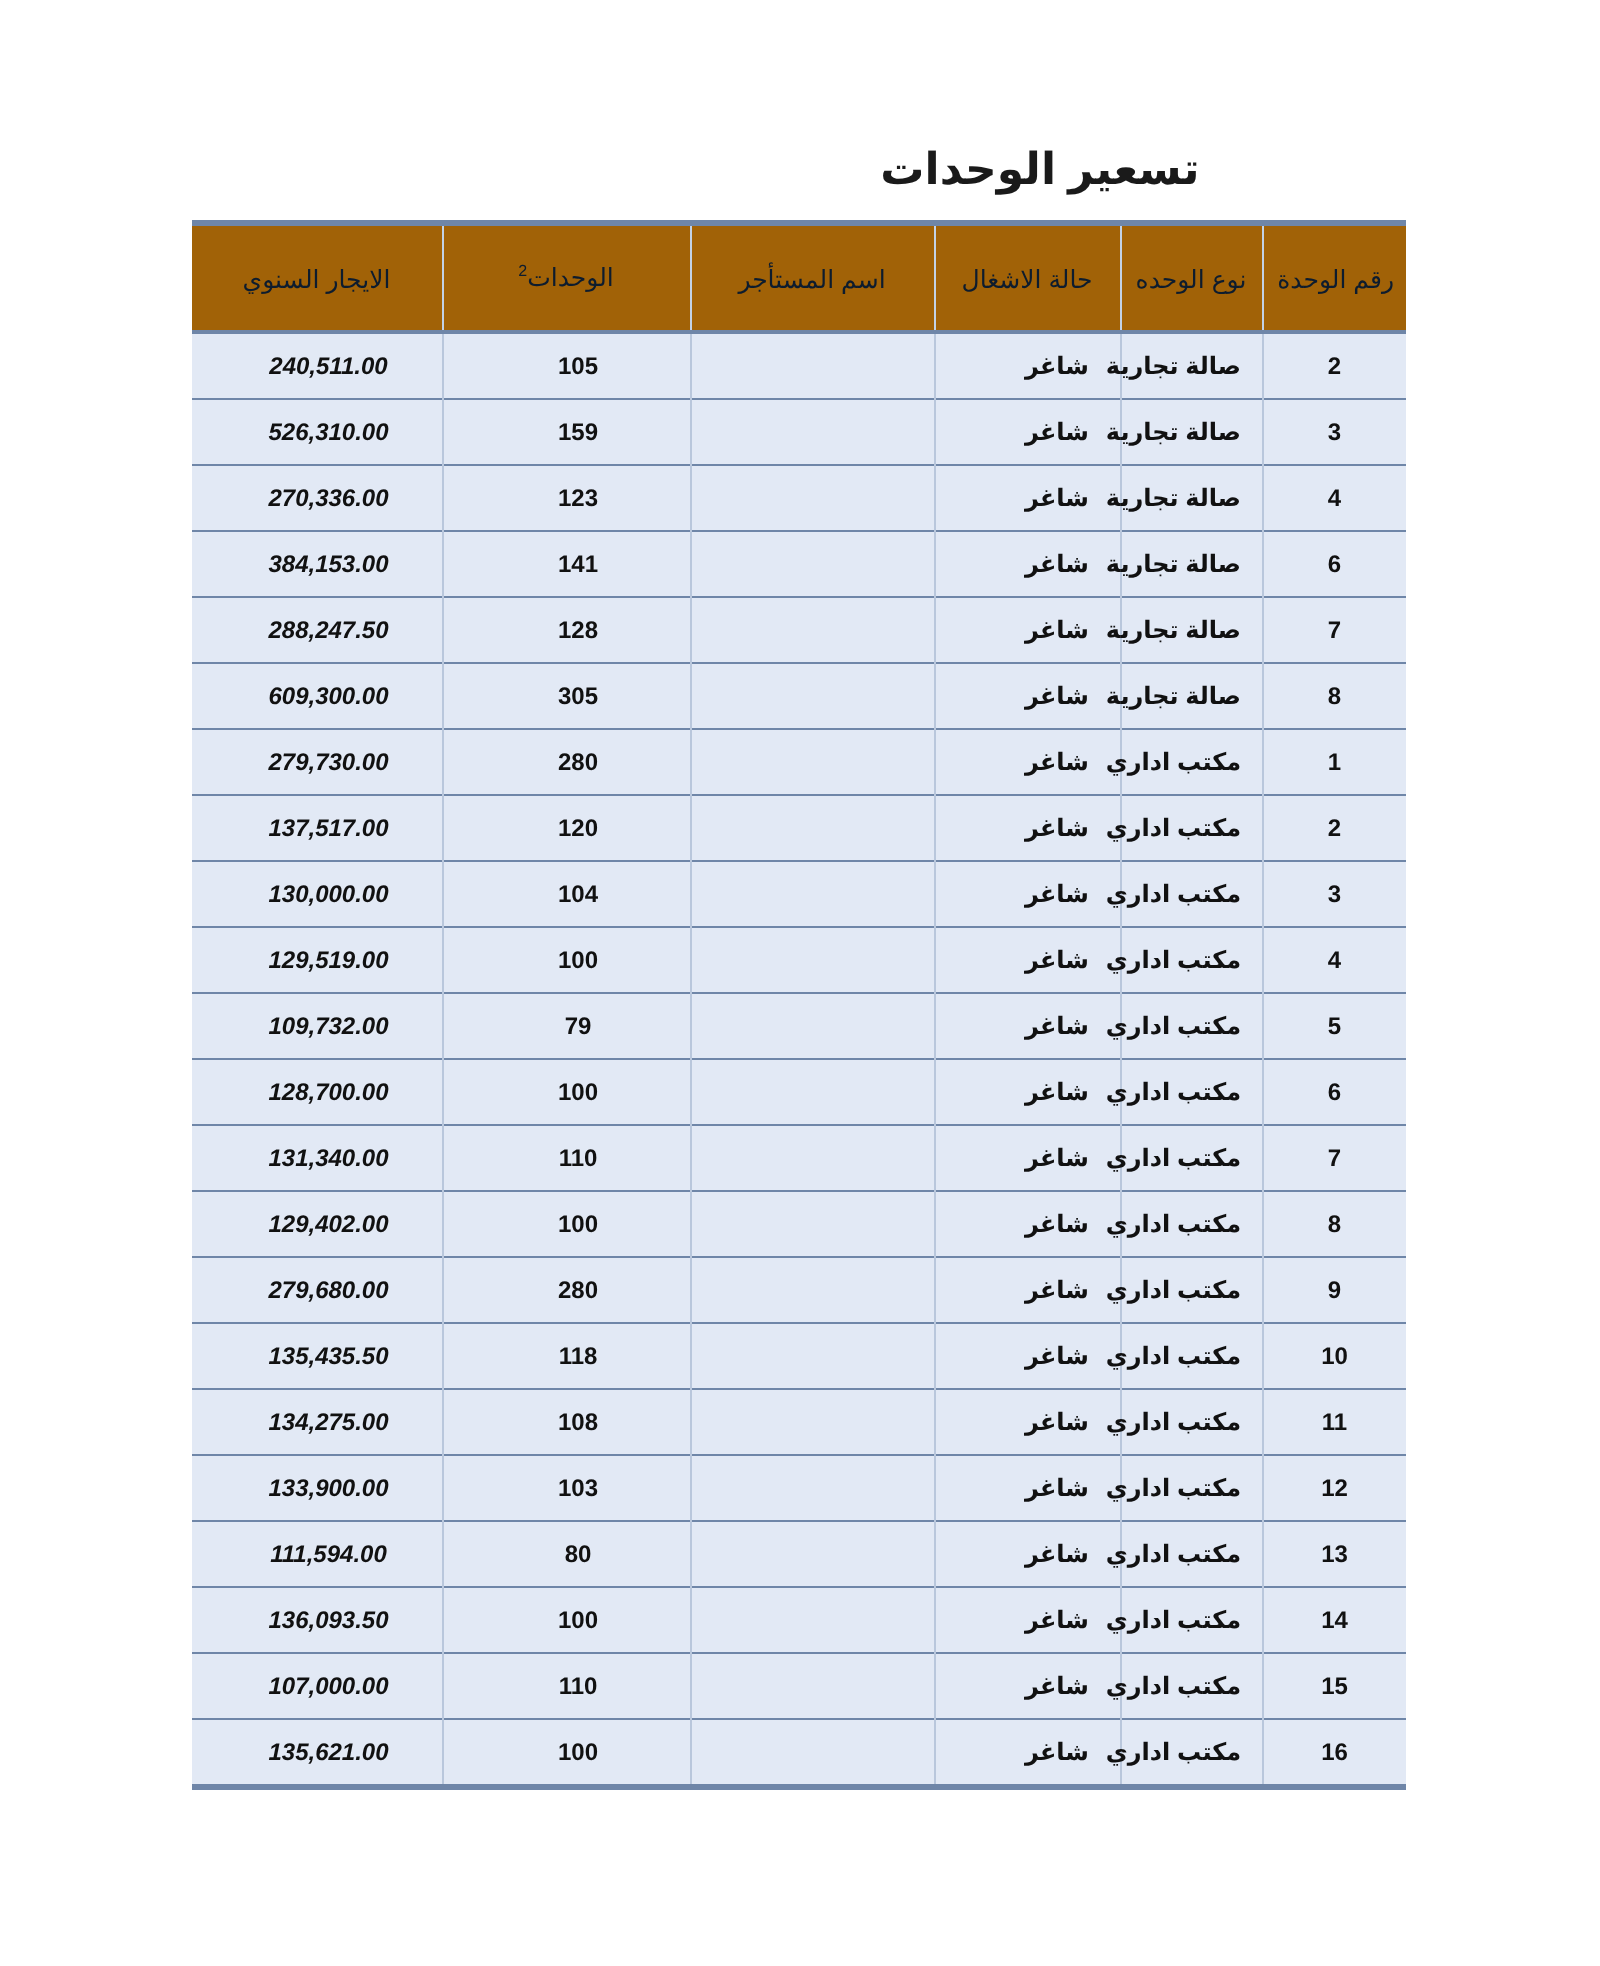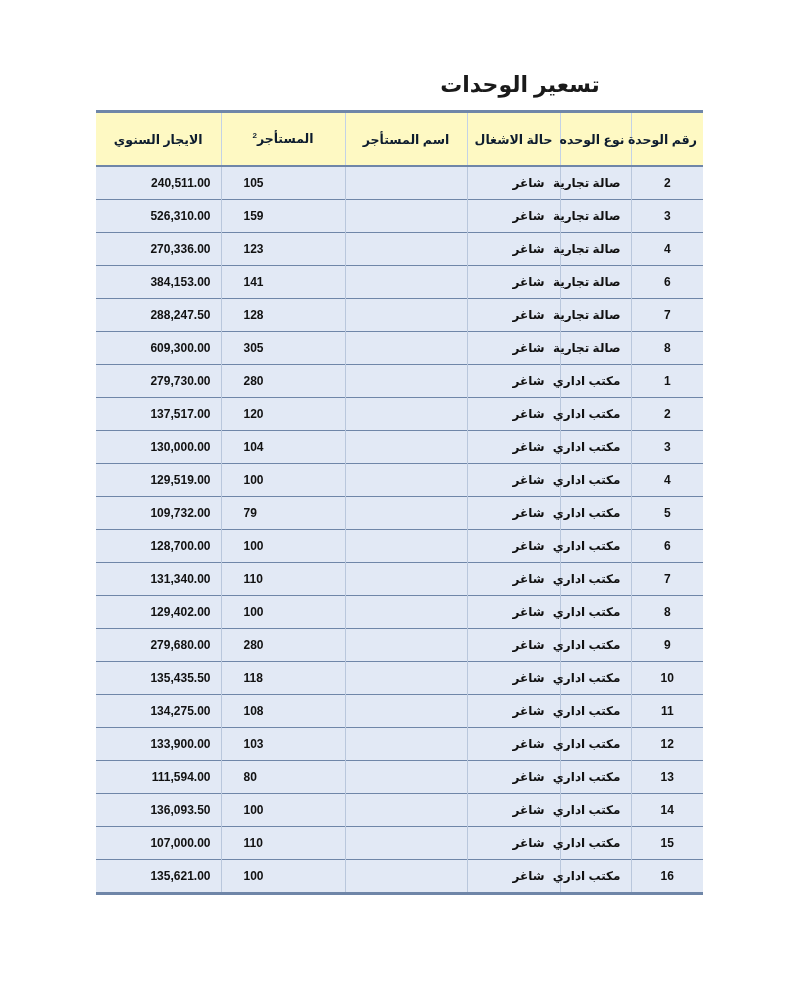--- a/index.html
+++ b/index.html
@@ -59,24 +59,24 @@
 
   
   col.c-unit    { width: 72px;  }
   col.c-type    { width: 71px;  }
   col.c-status  { width: 93px;  }
   col.c-tenant  { width: 122px; }
   col.c-area    { width: 124px; }
   col.c-rent    { width: 125px; }
 
   thead th {
-    background: #fef9c3;
+    background: #a16207;
     color: #0d1c2e;
     font-size: 12.5px;
-    font-weight: bold;
+    font-weight: normal;
     height: 52px;
     padding: 0 6px;
     text-align: center;
     vertical-align: middle;
     border-left: 1px solid #c3d2e6;
     border-right: 1px solid #c3d2e6;
     white-space: nowrap;
   }
   thead th:first-child { border-right: none; padding-left: 20px; }
   thead th:last-child  { border-left: none; }
@@ -96,22 +96,22 @@
   }
   tbody td:first-child { border-right: none; }
   tbody td:last-child  { border-left: none; }
 
   tbody tr:first-child td { border-top: 2px solid #6f86a8; }
 
   td.unit   { text-align: center; }
   td.type   { }
   td.status { text-align: center; padding-left: 40px; }
   td.tenant { text-align: center; }
-  td.area   { text-align: left; direction: ltr; padding-left: 22px; }
-  td.rent   { text-align: right; direction: ltr; padding-left: 22px; }
+  td.area   { text-align: center; direction: ltr; padding-left: 22px; }
+  td.rent   { text-align: center; direction: ltr; padding-left: 22px; font-style: italic; }
 
   .sup { font-size: 8px; vertical-align: super; }
 
   
   .watermark {
     position: absolute;
     top: 792px;
     left: 470px;
     width: 86px;
     height: 84px;
@@ -154,21 +154,21 @@
         <col class="c-tenant">
           <col class="c-area">
           <col class="c-rent">
       </colgroup>
       <thead>
         <tr>
           <th>رقم الوحدة</th>
           <th>نوع الوحده</th>
           <th>حالة الاشغال</th>
           <th>اسم المستأجر</th>
-          <th><span>المستأجر</span><span class="sup">2</span></th>
+          <th><span>الوحدات</span><span class="sup">2</span></th>
           <th>الايجار السنوي</th>
         </tr>
       </thead>
       <tbody id="table-body">
           <tr>
             <td class="unit">2</td>
             <td class="type">صالة تجارية</td>
             <td class="status">شاغر</td>
             <td class="tenant"></td>
             <td class="area">105</td>

